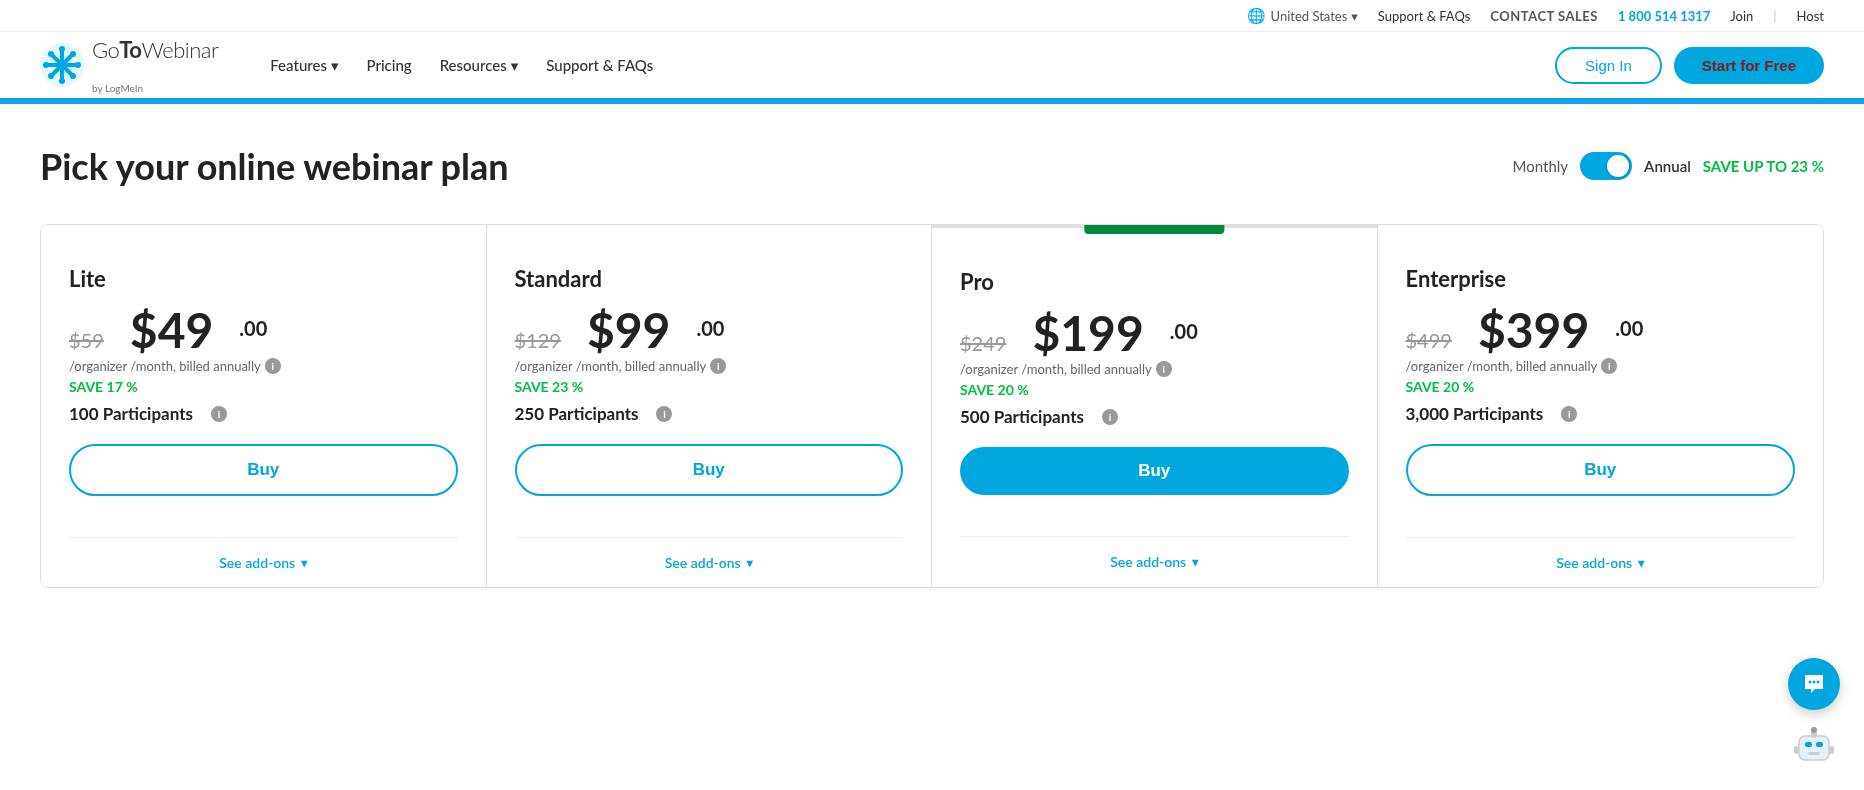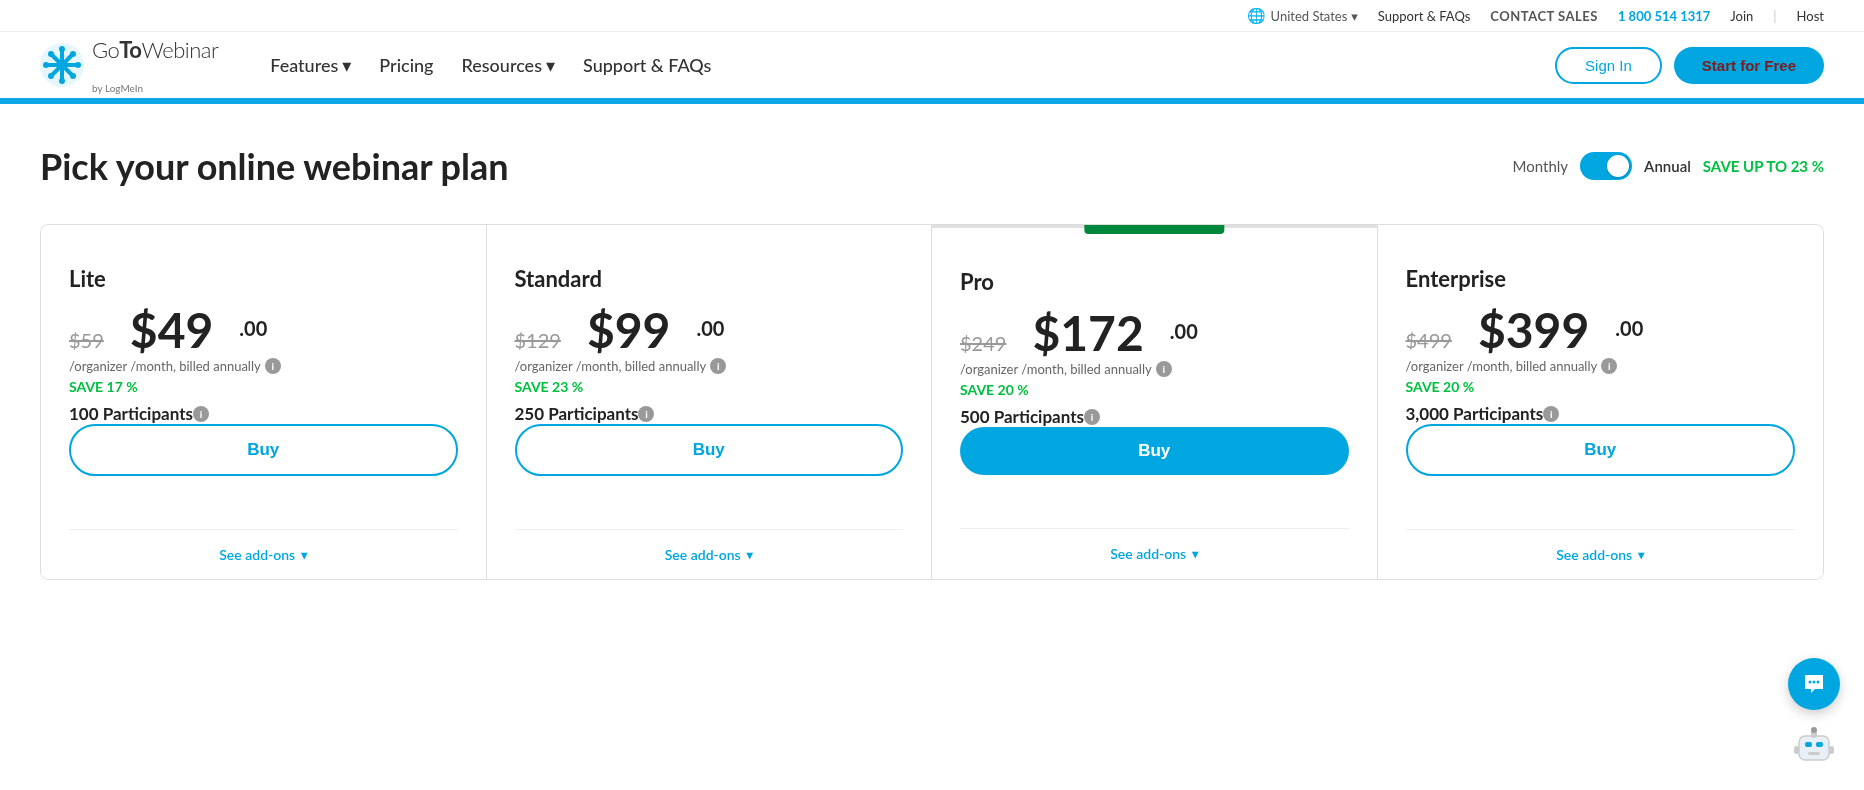--- a/index.html
+++ b/index.html
@@ -32,21 +32,21 @@
       gap: 32px;
     }
     .logo { display: flex; align-items: center; gap: 8px; margin-right: 20px; }
     .logo-icon { width: 44px; height: 44px; }
     .logo-text { display: flex; flex-direction: column; }
     .logo-brand { font-size: 22px; font-weight: 300; color: #333; letter-spacing: -0.5px; }
     .logo-brand strong { font-weight: 700; }
     .logo-by { font-size: 10px; color: #777; margin-top: 19px; }
 
     .nav-links { display: flex; align-items: center; gap: 28px; flex: 1; }
-    .nav-item { color: #333; cursor: pointer; font-size: 18px; font-weight: 500; display: flex; align-items: center; gap: 4px; }
+    .nav-item { color: #333; cursor: pointer; font-size: 15px; font-weight: 500; display: flex; align-items: center; gap: 4px; }
 
     .nav-actions { display: flex; align-items: center; gap: 12px; margin-left: auto; }
     .btn-signin {
       border: 2px solid #00a6e0;
       color: #00a6e0;
       background: #fff;
       padding: 8px 28px;
       border-radius: 25px;
       font-size: 15px;
       font-weight: 500;
@@ -121,30 +121,30 @@
     .price-cents { font-size: 20px; font-weight: 700; color: #222; align-self: flex-start; margin-top: 10px; }
 
     .billing-note { font-size: 13px; color: #666; margin-bottom: 4px; display: flex; align-items: center; gap: 4px; }
     .info-icon {
       display: inline-flex; align-items: center; justify-content: center;
       width: 16px; height: 16px; border-radius: 50%; background: #999; color: #fff;
       font-size: 10px; font-weight: 700; cursor: pointer; flex-shrink: 0;
     }
 
     .save-text { color: #00c040; font-weight: 700; font-size: 14px; margin-bottom: 8px; }
-    .participants { font-size: 17px; font-weight: 700; color: #222; display: flex; align-items: center; gap: 0; }
+    .participants { font-size: 17px; font-weight: 700; color: #222; margin-bottom: 20px; display: flex; align-items: center; gap: 18px; }
 
     .btn-buy {
       width: 100%;
       padding: 14px;
       border-radius: 28px;
       font-size: 17px;
       font-weight: 600;
       cursor: pointer;
-      margin-bottom: 16px;
+      margin-bottom: 4px;
     }
     .btn-buy-outline {
       background: #fff;
       border: 2px solid #00a6e0;
       color: #00a6e0;
     }
     .btn-buy-filled {
       background: #00a6e0;
       border: none;
       color: #fff;
@@ -347,21 +347,21 @@
             See add-ons <span class="chevron-down">▾</span>
           </span>
         </div>
       </div>
 
       <div class="plan-col" style="border-top: 3px solid #e0e0e0; position: relative;">
         <div class="best-value-badge">BEST VALUE!</div>
         <div class="plan-name">Pro</div>
         <div class="price-row">
           <span class="original-price">$249</span>
-          <span class="current-price">$172</span>
+          <span class="current-price">$199</span>
           <span class="price-cents">.00</span>
         </div>
         <div class="billing-note">
           <span>/organizer /month, billed annually</span>
           <span class="info-icon">i</span>
         </div>
         <div class="save-text">SAVE 20 %</div>
         <div class="participants">
           <span>500 Participants</span>
           <span class="info-icon">i</span>

